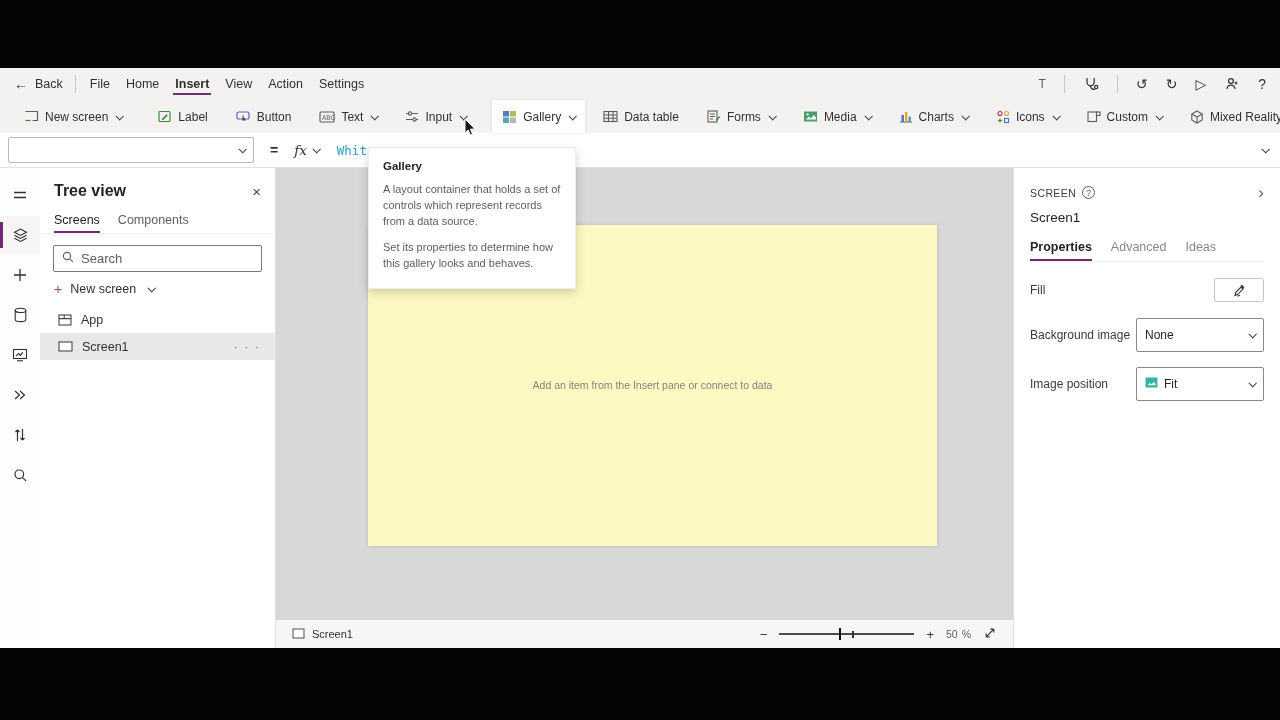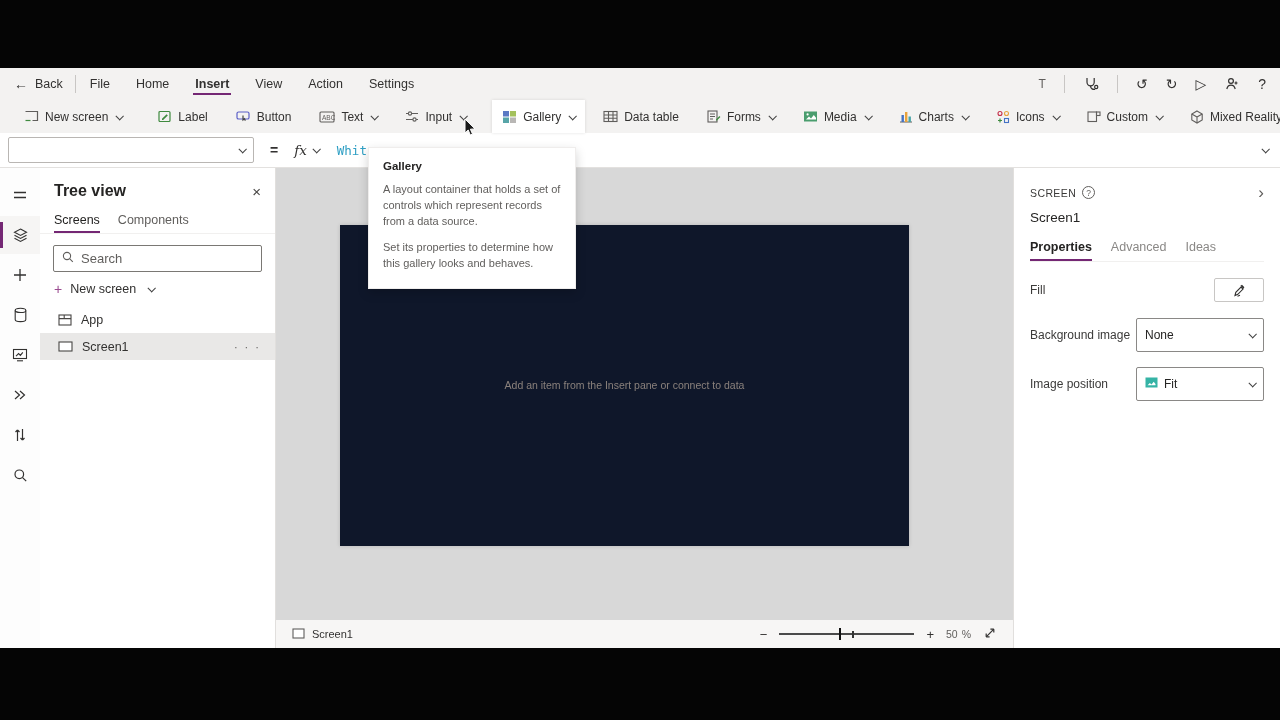--- a/index.html
+++ b/index.html
@@ -18,21 +18,21 @@
   }
 
   
   .menubar {
     height:32px; background:#f3f2f1; display:flex; align-items:center;
     padding:0 14px; font-size:12.5px;
   }
   .menubar .back { display:flex; align-items:center; gap:7px; cursor:default; }
   .back-arrow { font-size:14px; color:#323130; }
   .mb-divider { width:1px; height:18px; background:#c8c6c4; margin:0 12px; }
-  .menu-items { display:flex; align-items:center; gap:26px; margin-left:2px; }
+  .menu-items { display:flex; align-items:center; gap:16px; margin-left:2px; }
   .menu-item { position:relative; padding:7px 0; color:#323130; }
   .menu-item.active { font-weight:bold; }
   .menu-item.active::after {
     content:""; position:absolute; left:-2px; right:-2px; bottom:3px;
     height:2px; background:#742774;
   }
   .mb-right { margin-left:auto; display:flex; align-items:center; gap:18px; }
   .mb-ico { font-size:14px; color:#323130; display:flex; align-items:center; }
   .mb-ico.small { font-size:12px; color:#605e5c; }
   .mb-ico svg { display:block; }
@@ -113,22 +113,22 @@
   .tp-new .plus { color:#9a4a8f; font-size:14px; line-height:1; }
   .tp-new .chev { margin-left:4px; }
   .tree-row { display:flex; align-items:center; gap:9px; height:27px; padding:0 14px 0 18px; }
   .tree-row.selected { background:#e9e8e7; }
   .tree-row .ellip { margin-left:auto; color:#605e5c; letter-spacing:2px; font-size:11px; }
   .tree-row svg { display:block; }
 
   
   .canvas-area { flex:1; position:relative; background:#d8d8d8; overflow:hidden; }
   .artboard {
-    position:absolute; left:64px; top:57px; width:569px; height:321px;
-    background:#0f172a; box-shadow:0 0 4px rgba(0,0,0,0.15);
+    position:absolute; left:92px; top:57px; width:569px; height:321px;
+    background:#fef9c3; box-shadow:0 0 4px rgba(0,0,0,0.15);
   }
   .artboard .placeholder {
     position:absolute; left:0; right:0; top:154px; text-align:center;
     font-size:10.5px; color:#8a817c;
   }
   .statusbar {
     position:absolute; left:0; right:0; bottom:0; height:28px; background:#f7f6f5;
     display:flex; align-items:center; padding:0 16px; font-size:11px; color:#323130;
   }
   .sb-left { display:flex; align-items:center; gap:7px; }

